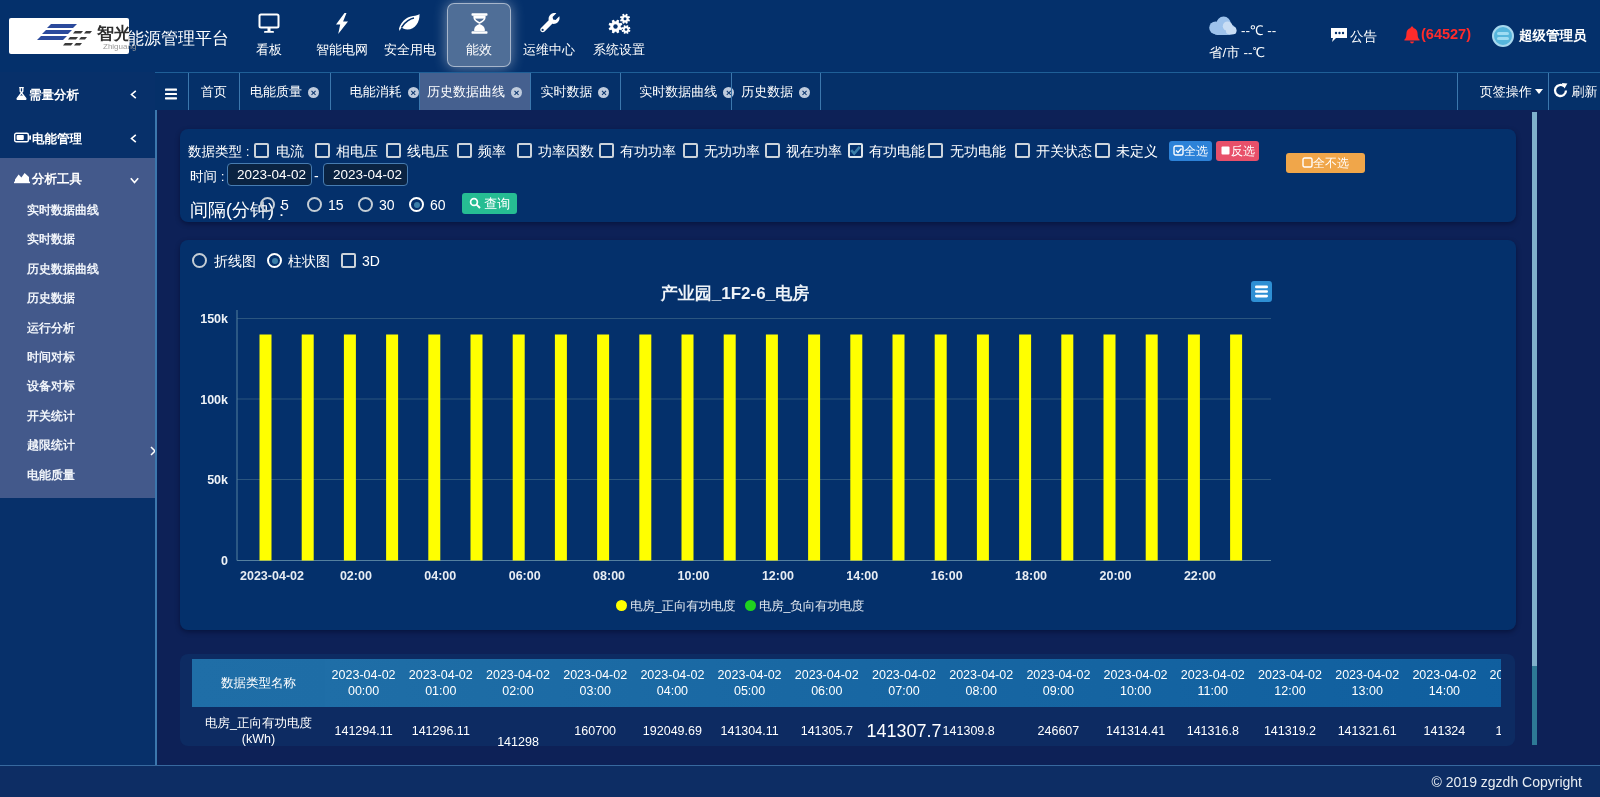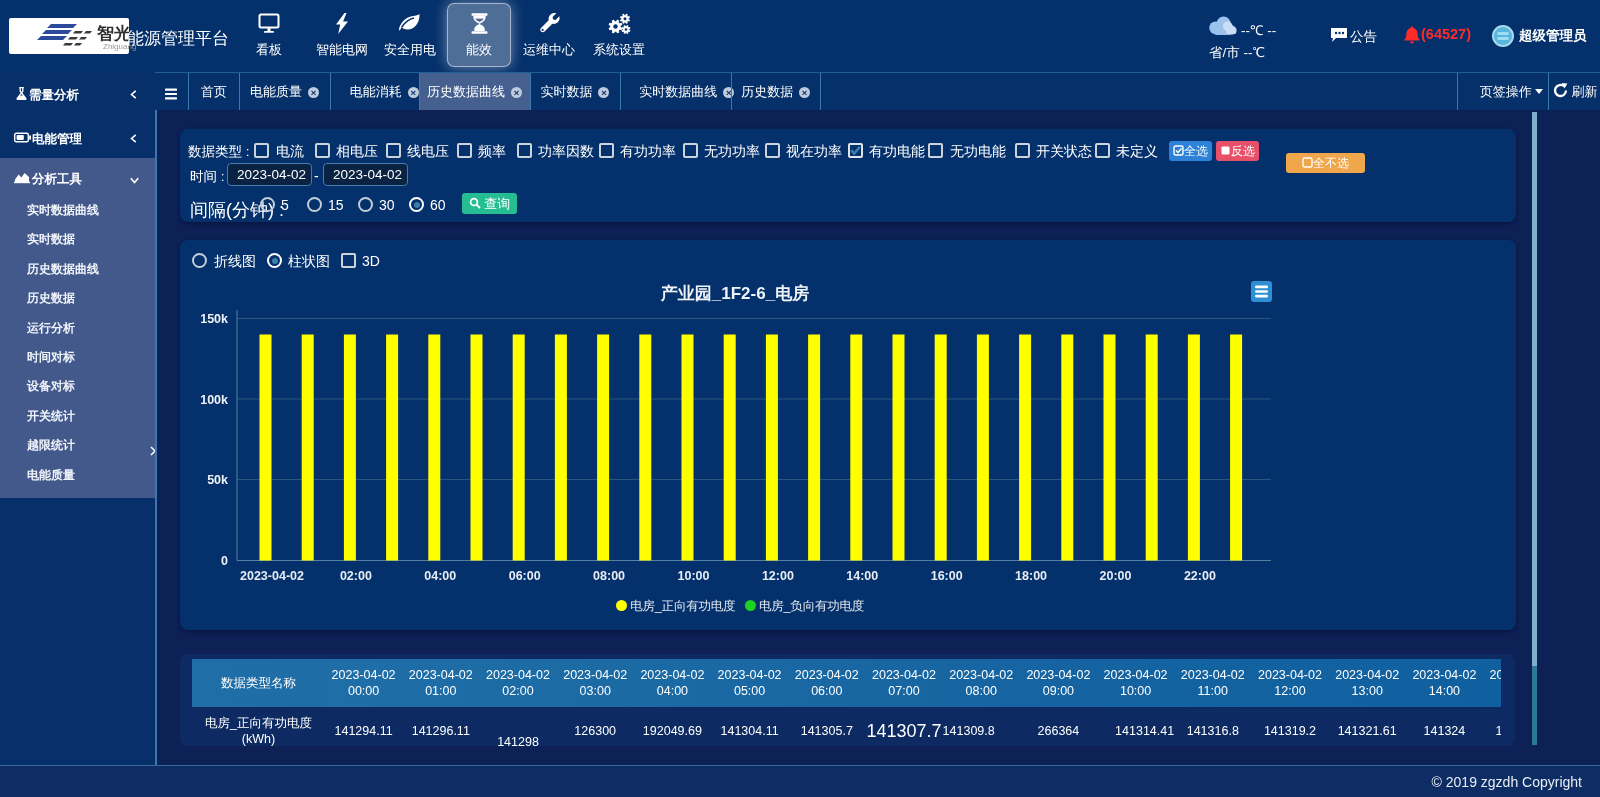--- a/index.html
+++ b/index.html
@@ -430,28 +430,28 @@
           <div>2023-04-02<br>15:00</div>
         </div>
       </div>
 <div class="abs" style="left:0;top:53.5px;width:1321px;height:39px;overflow:hidden;">
         <div class="abs" style="left:12px;top:0;width:133px;height:39px;color:#fff;font-size:12.5px;text-align:center;">
           <div style="margin-top:7.5px;line-height:16px;">电房_正向有功电度<br>(kWh)</div>
         </div>
         <div class="abs" style="left:145.0px;top:0;width:77.2px;height:39px;color:#fff;font-size:12.5px;text-align:center;line-height:48px;">141294.11</div>
         <div class="abs" style="left:222.2px;top:0;width:77.2px;height:39px;color:#fff;font-size:12.5px;text-align:center;line-height:48px;">141296.11</div>
         <div class="abs" style="left:299.4px;top:11px;width:77.2px;height:39px;color:#fff;font-size:12.5px;text-align:center;line-height:48px;">141298</div>
-        <div class="abs" style="left:376.6px;top:0;width:77.2px;height:39px;color:#fff;font-size:12.5px;text-align:center;line-height:48px;">126300</div>
+        <div class="abs" style="left:376.6px;top:0;width:77.2px;height:39px;color:#fff;font-size:12.5px;text-align:center;line-height:48px;">160700</div>
         <div class="abs" style="left:453.8px;top:0;width:77.2px;height:39px;color:#fff;font-size:12.5px;text-align:center;line-height:48px;">192049.69</div>
         <div class="abs" style="left:531.0px;top:0;width:77.2px;height:39px;color:#fff;font-size:12.5px;text-align:center;line-height:48px;">141304.11</div>
         <div class="abs" style="left:608.2px;top:0;width:77.2px;height:39px;color:#fff;font-size:12.5px;text-align:center;line-height:48px;">141305.7</div>
         <div class="abs" style="left:685.4px;top:0;width:77.2px;height:39px;color:#fff;font-size:18px;text-align:center;line-height:48px;">141307.7</div>
         <div class="abs" style="left:762.6px;top:0;width:77.2px;height:39px;color:#fff;font-size:12.5px;text-align:left;line-height:48px;">141309.8</div>
-        <div class="abs" style="left:839.8px;top:0;width:77.2px;height:39px;color:#fff;font-size:12.5px;text-align:center;line-height:48px;">266364</div>
-        <div class="abs" style="left:917.0px;top:0;width:77.2px;height:39px;color:#fff;font-size:12.5px;text-align:right;line-height:48px;">141314.41</div>
+        <div class="abs" style="left:839.8px;top:0;width:77.2px;height:39px;color:#fff;font-size:12.5px;text-align:center;line-height:48px;">246607</div>
+        <div class="abs" style="left:917.0px;top:0;width:77.2px;height:39px;color:#fff;font-size:12.5px;text-align:center;line-height:48px;">141314.41</div>
         <div class="abs" style="left:994.2px;top:0;width:77.2px;height:39px;color:#fff;font-size:12.5px;text-align:center;line-height:48px;">141316.8</div>
         <div class="abs" style="left:1071.4px;top:0;width:77.2px;height:39px;color:#fff;font-size:12.5px;text-align:center;line-height:48px;">141319.2</div>
         <div class="abs" style="left:1148.6px;top:0;width:77.2px;height:39px;color:#fff;font-size:12.5px;text-align:center;line-height:48px;">141321.61</div>
         <div class="abs" style="left:1225.8px;top:0;width:77.2px;height:39px;color:#fff;font-size:12.5px;text-align:center;line-height:48px;">141324</div>
         <div class="abs" style="left:1303.0px;top:0;width:77.2px;height:39px;color:#fff;font-size:12.5px;text-align:center;line-height:48px;">141326.3</div>
       </div>
 </div>
 <div class="abs" style="left:1377px;top:2px;width:4.5px;height:554px;background:#7fb0cb;"></div>
 <div class="abs" style="left:1377px;top:556px;width:4.5px;height:79px;background:#2d7995;"></div>
 </div>

